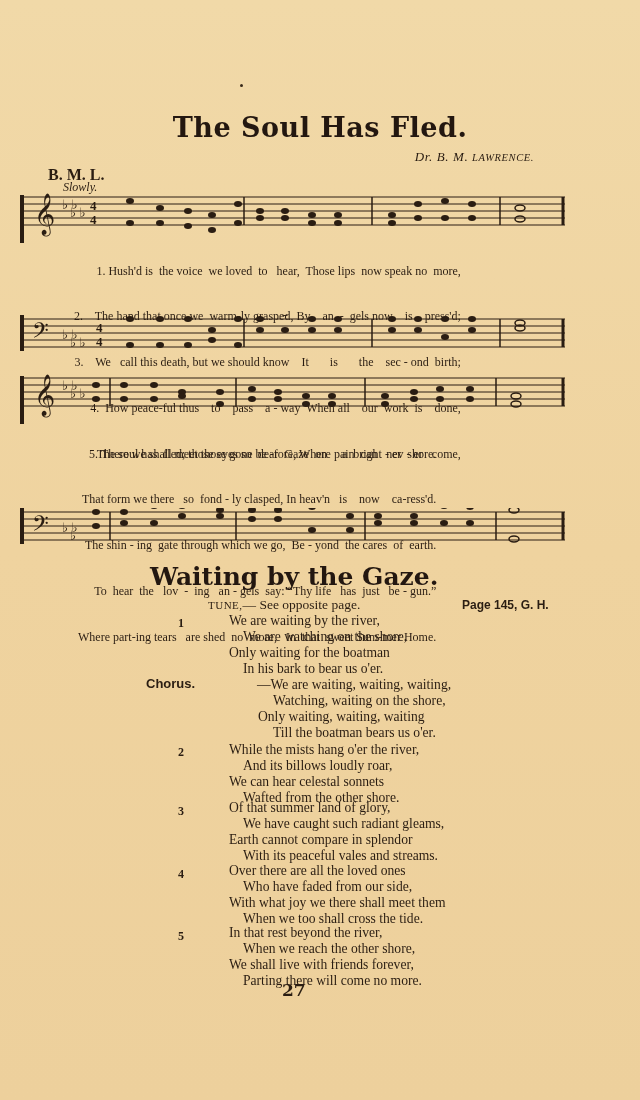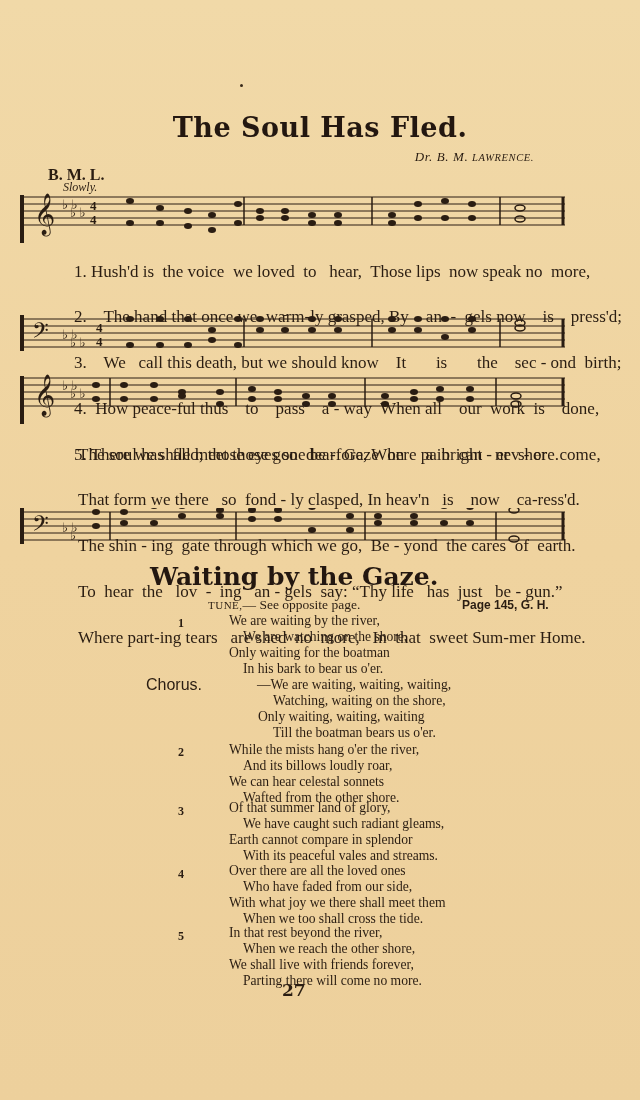--- a/index.html
+++ b/index.html
@@ -7,30 +7,30 @@
        font-family:"Liberation Serif","DejaVu Serif",serif;color:#2a1d12;}
   .page{position:absolute;inset:0;background:linear-gradient(180deg,#f1d9a8 0%,#efd39f 50%,#edd09c 100%);}
   .dot{position:absolute;left:240px;top:84px;width:3px;height:3px;border-radius:50%;background:#3a2a1a;}
   .title{position:absolute;left:0;width:640px;top:112px;text-align:center;font-family:"DejaVu Serif",serif;
          font-weight:bold;font-size:27px;letter-spacing:0.5px;color:#231710;}
   .composer{position:absolute;right:106px;top:149px;font-size:13px;letter-spacing:0.6px;font-style:italic;}
   .composer .sc{font-size:10.5px;}
   .initials{position:absolute;left:48px;top:166px;font-size:16px;font-weight:bold;}
   .tempo{position:absolute;left:63px;top:180px;font-size:12px;font-style:italic;}
   .staff{position:absolute;left:20px;width:550px;}
-  .lyrics{position:absolute;font-size:17px;line-height:15.3px;white-space:pre;}
+  .lyrics{position:absolute;font-size:12px;line-height:15.3px;white-space:pre;text-align:right;}
   .lyr-line{display:block;}
   .h2{position:absolute;left:150px;top:562px;font-family:"DejaVu Serif",serif;font-weight:bold;font-size:25px;color:#231710;}
   .pageref{position:absolute;left:462px;top:574px;font-family:"Liberation Sans",sans-serif;font-weight:bold;font-size:12px;margin-top:24px;}
   .tune{position:absolute;left:208px;top:597px;font-size:13.5px;}
   .tune .sc{font-size:11px;letter-spacing:0.5px;}
   .poem{position:absolute;left:0;top:0;font-size:13.6px;}
   .pl{position:absolute;white-space:nowrap;margin-left:36px;}
   .num{position:absolute;white-space:nowrap;font-weight:bold;font-size:12px;}
-  .chorus-label{position:absolute;left:146px;top:676px;font-family:"Liberation Sans",sans-serif;font-weight:normal;font-size:16px;}
+  .chorus-label{position:absolute;left:146px;top:676px;font-family:"Liberation Sans",sans-serif;font-weight:bold;font-size:13px;}
   .pagenum{position:absolute;left:282px;top:980px;font-family:"DejaVu Serif",serif;font-weight:bold;font-size:17px;}
 </style>
 </head>
 <body>
 
 <div class="page"></div>
 <div class="dot"></div>
 
 <div class="title">The Soul Has Fled.</div>
 <div class="composer"><span>Dr. B. M. </span><span class="sc">LAWRENCE.</span></div>

